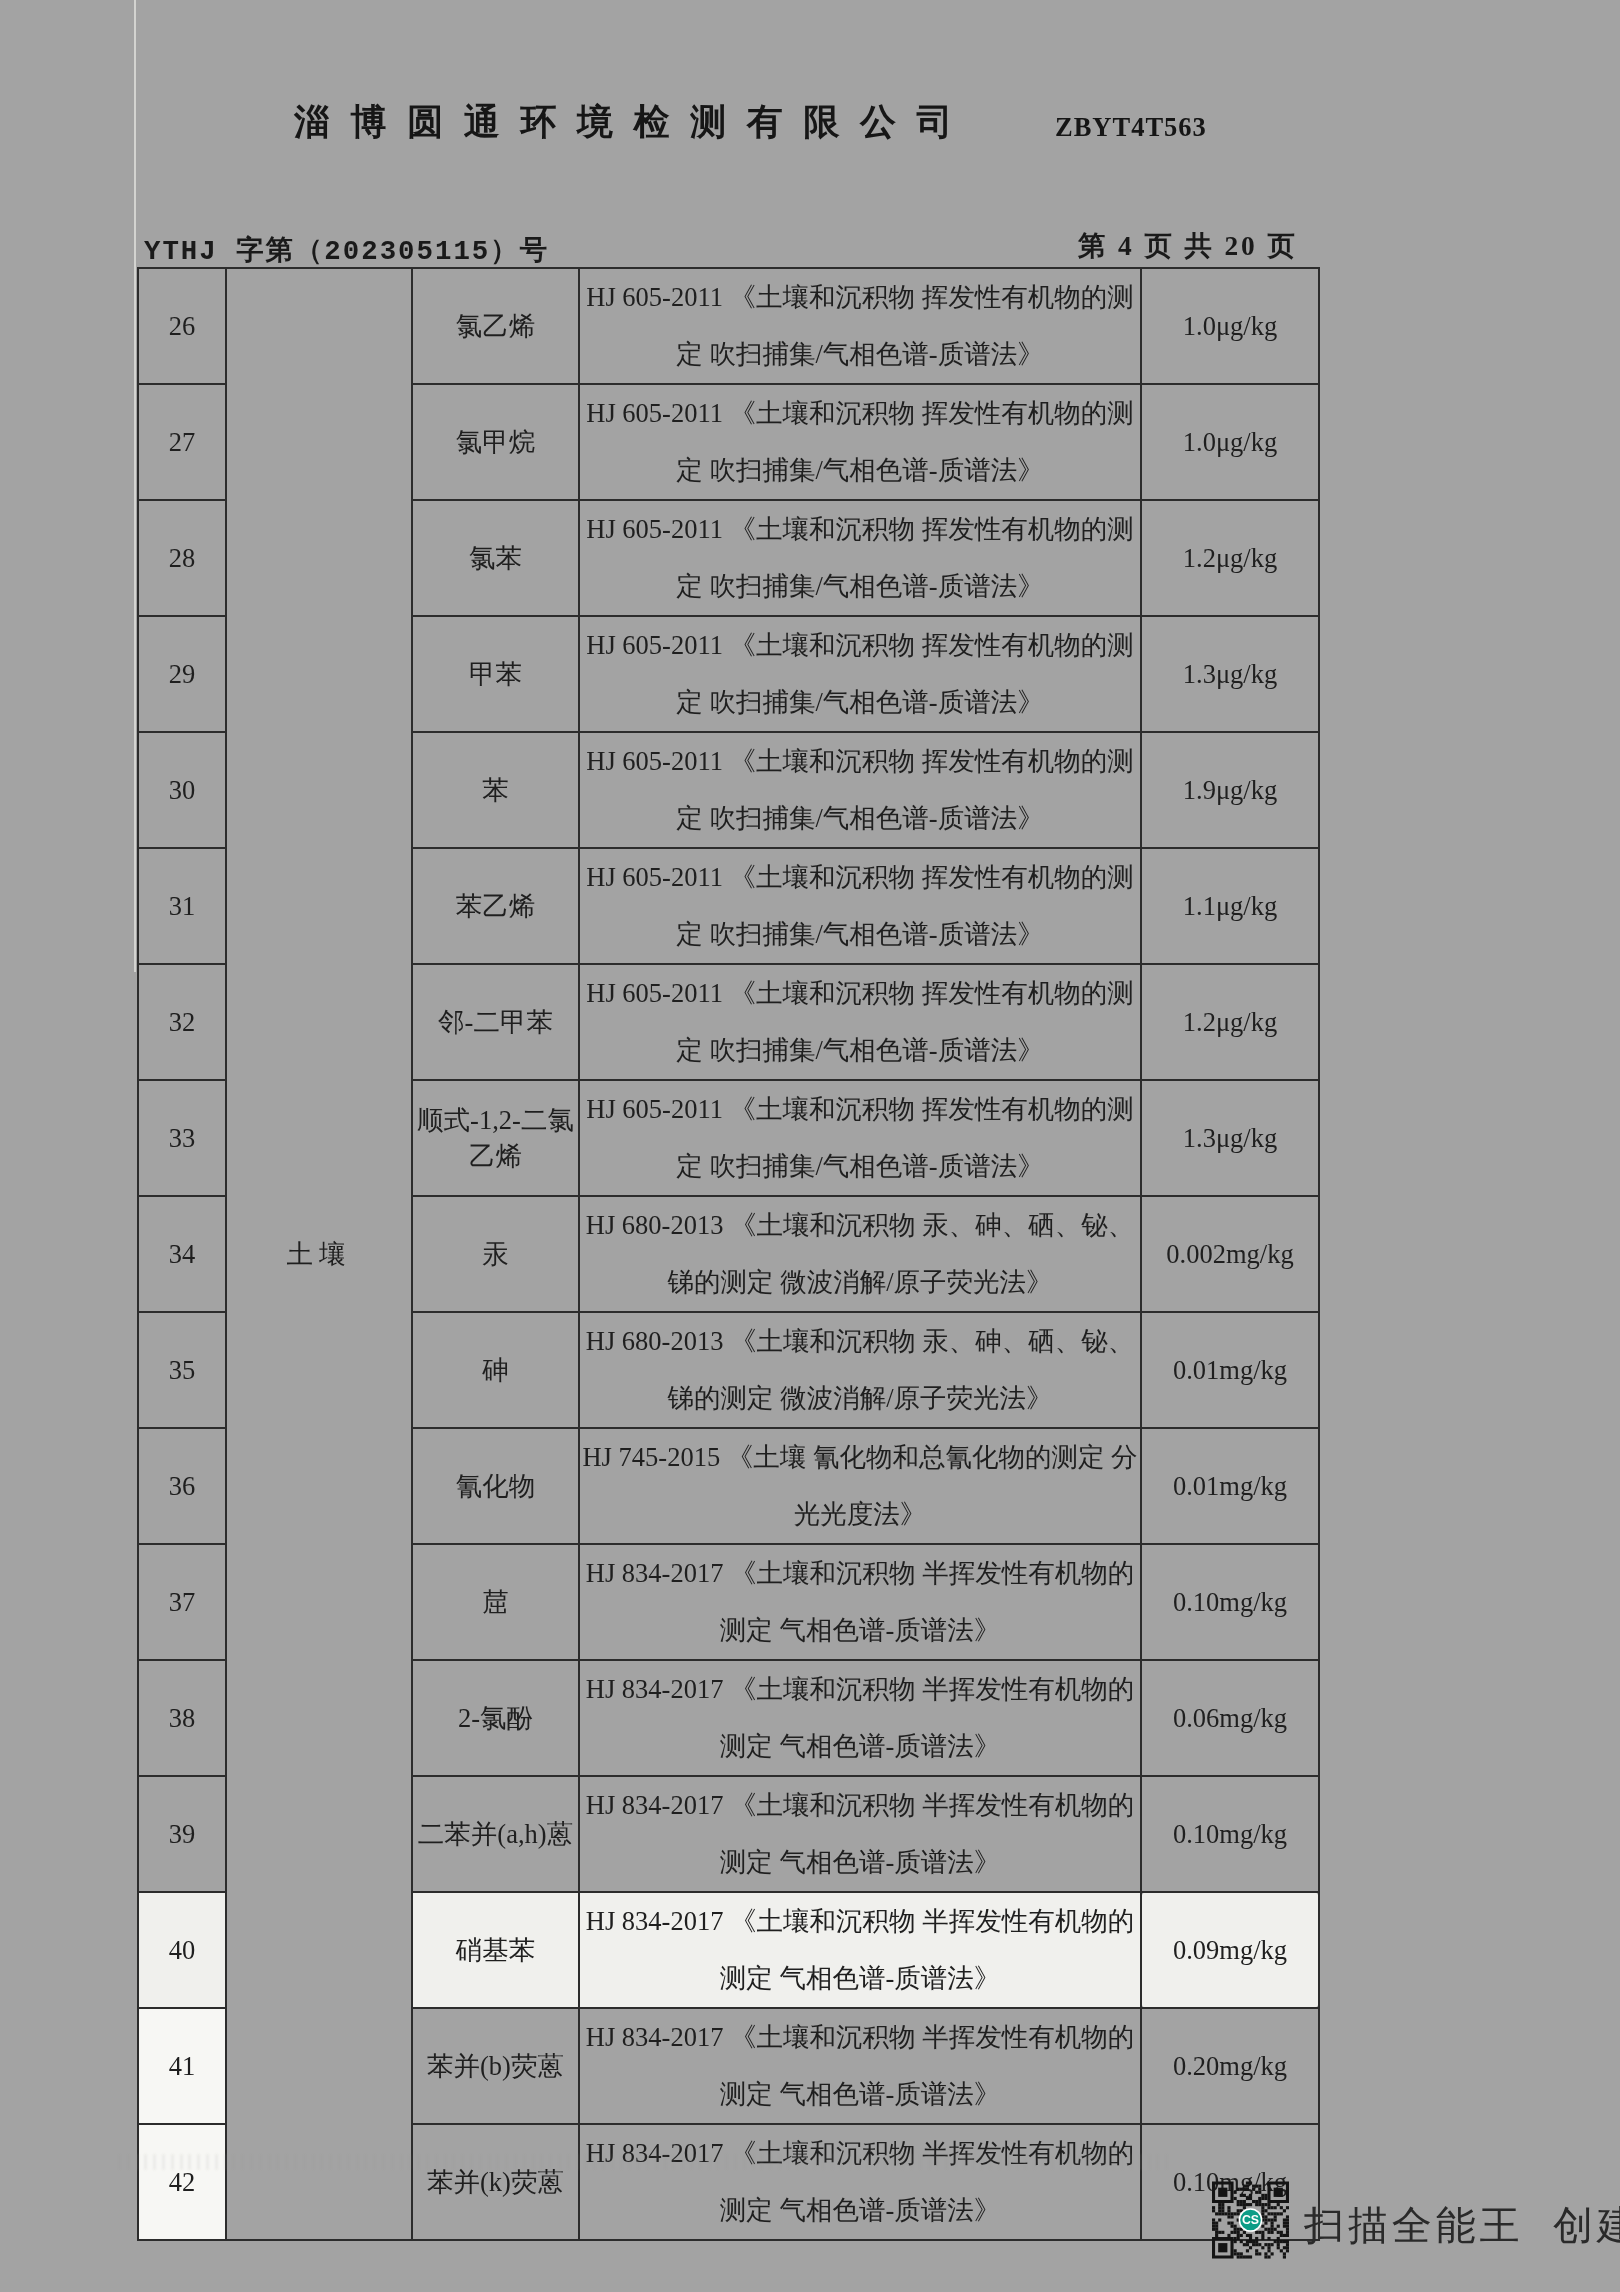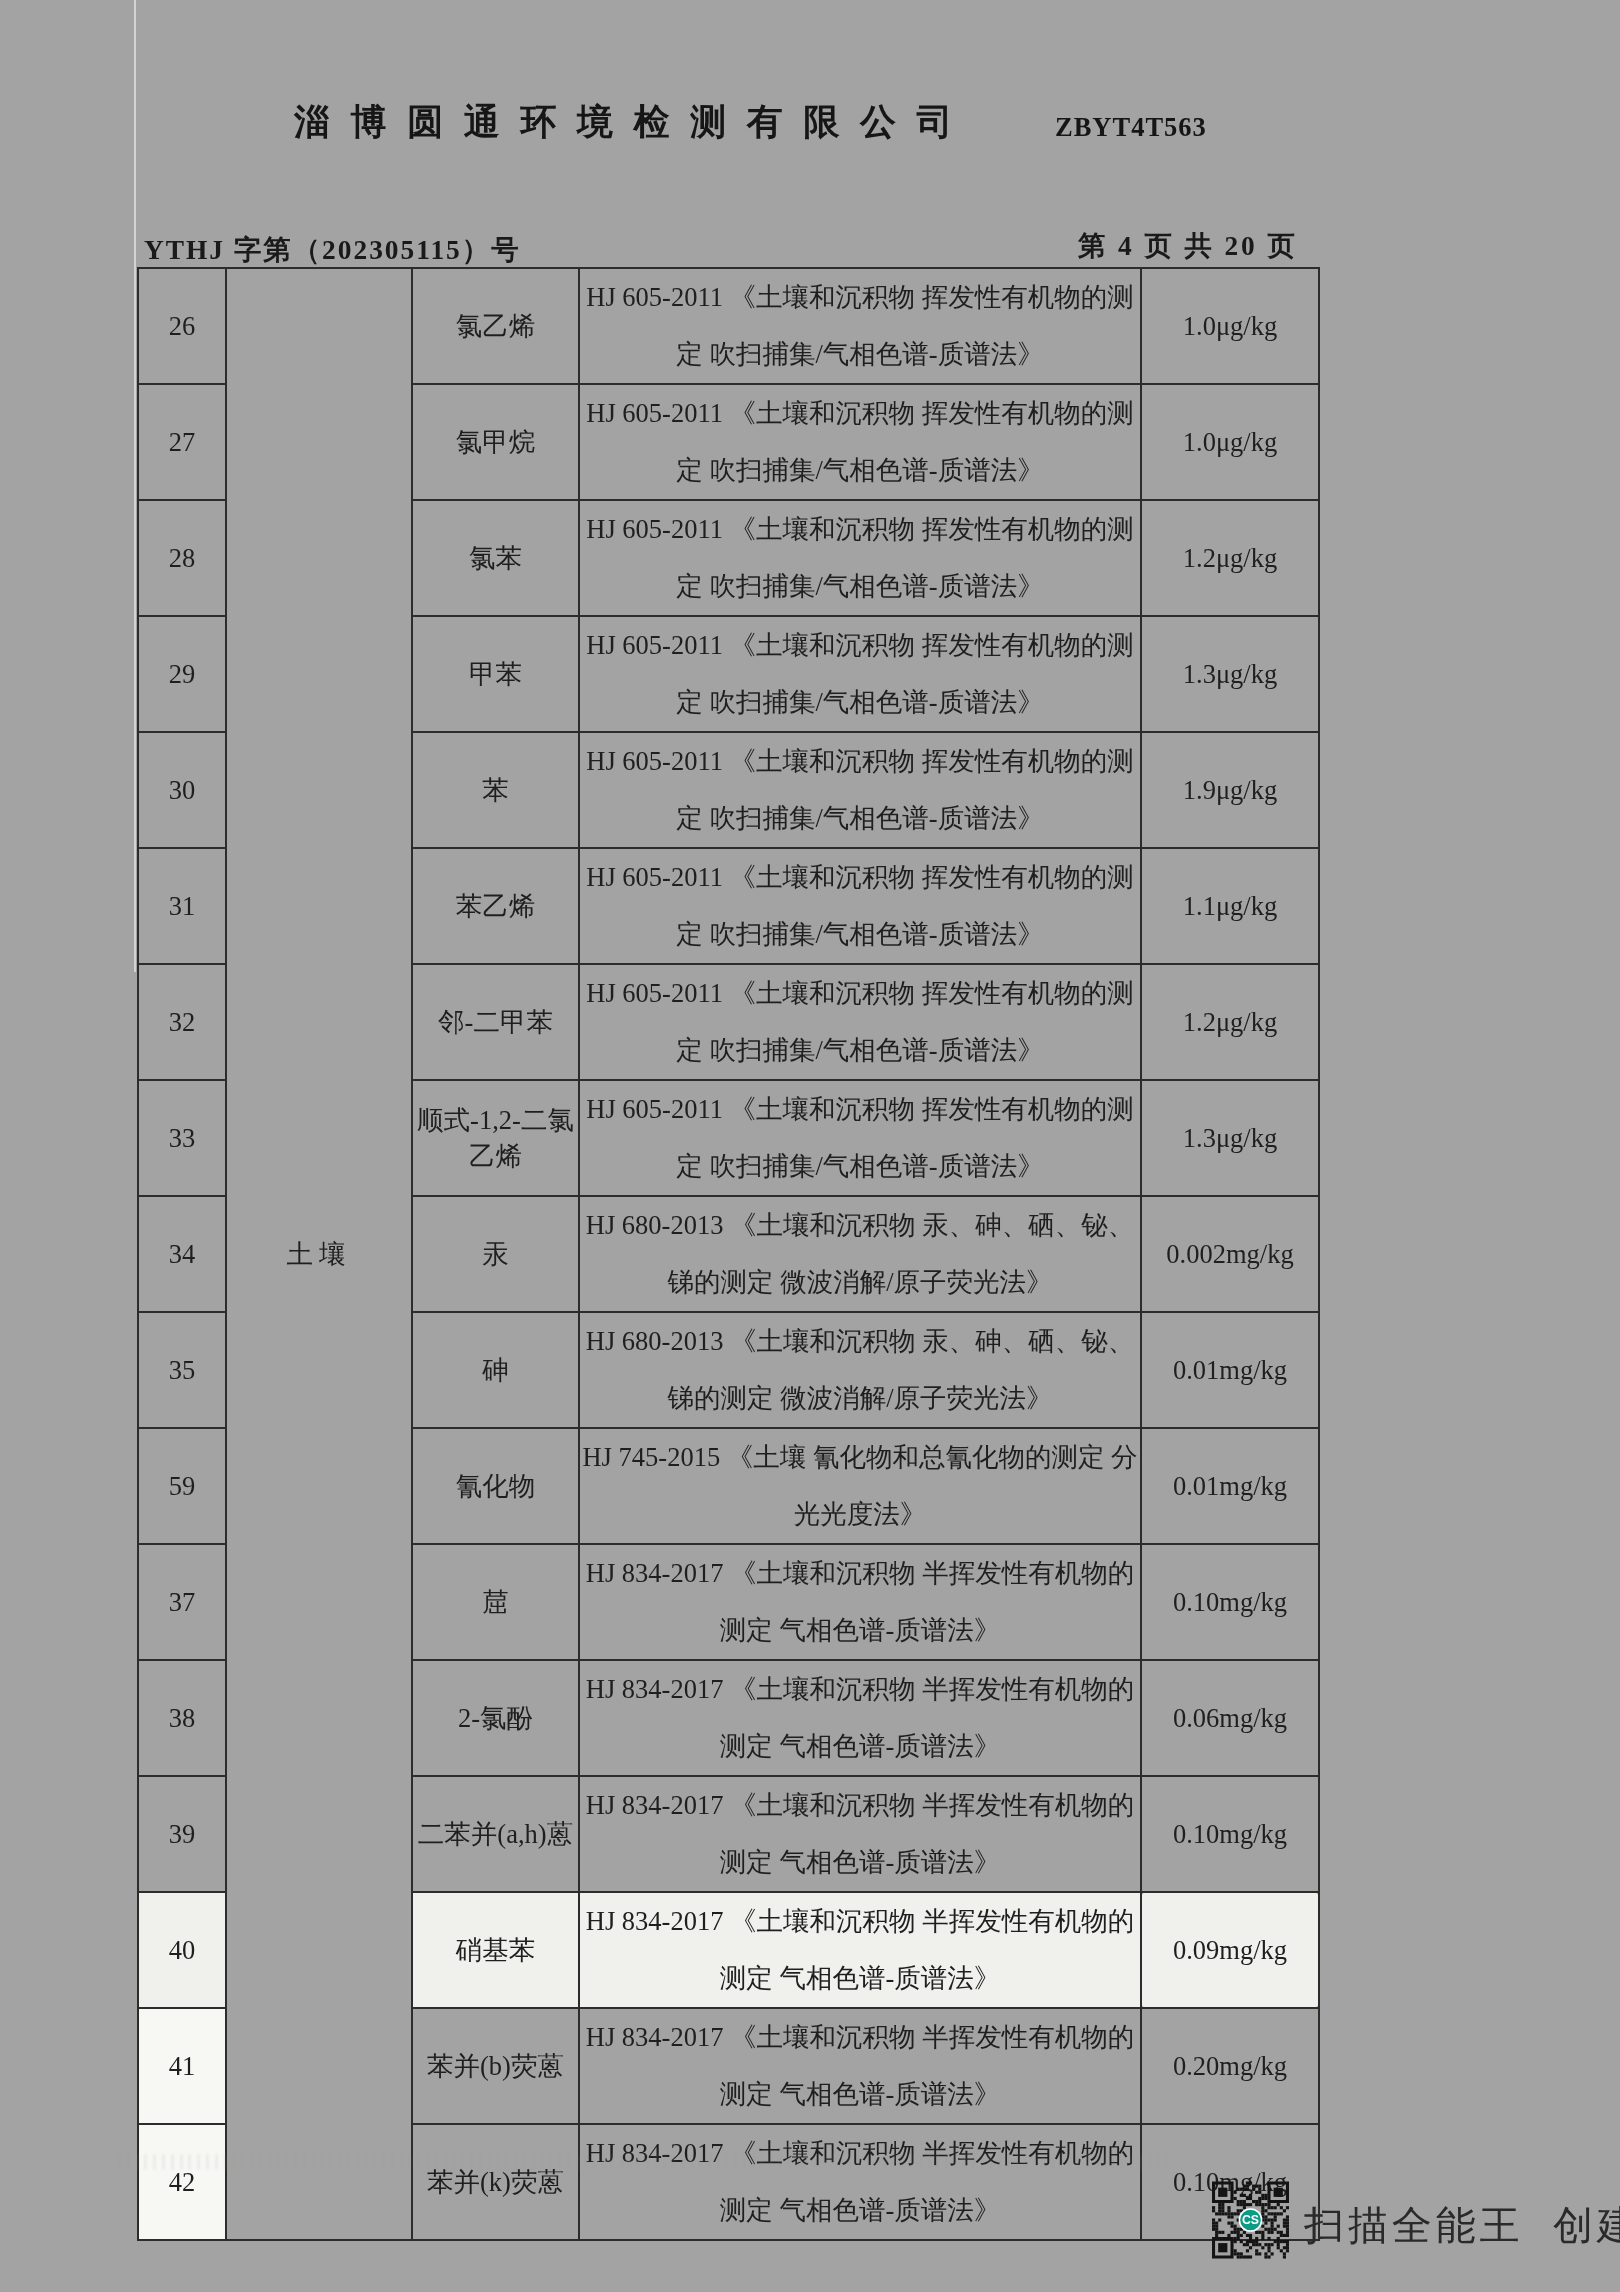--- a/index.html
+++ b/index.html
@@ -23,20 +23,21 @@
   }
   .report-title{
     position:absolute;left:532px;top:145px;
     font-size:49px;font-weight:bold;letter-spacing:45px;
     white-space:nowrap;color:#111;
   }
   .doc-number{
     position:absolute;left:144px;top:232px;
     font-size:27.4px;font-weight:bold;letter-spacing:2px;color:#1a1a1a;
     white-space:pre;
+    font-family:Liberation Mono, monospace;
   }
   .page-indicator{
     position:absolute;left:1078px;top:228px;
     font-size:27.4px;font-weight:bold;letter-spacing:2.9px;color:#1a1a1a;
     white-space:pre;
   }
   
   table.results{
     position:absolute;left:137px;top:267px;
     width:1181px;height:1725px;
@@ -161,21 +162,21 @@
           <td class="c-method">HJ 680-2013 《土壤和沉积物 汞、砷、硒、铋、锑的测定 微波消解/原子荧光法》</td>
           <td class="c-limit">0.002mg/kg</td>
         </tr>
         <tr>
           <td class="c-no">35</td>
           <td class="c-item">砷</td>
           <td class="c-method">HJ 680-2013 《土壤和沉积物 汞、砷、硒、铋、锑的测定 微波消解/原子荧光法》</td>
           <td class="c-limit">0.01mg/kg</td>
         </tr>
         <tr>
-          <td class="c-no">59</td>
+          <td class="c-no">36</td>
           <td class="c-item">氰化物</td>
           <td class="c-method">HJ 745-2015 《土壤 氰化物和总氰化物的测定 分光光度法》</td>
           <td class="c-limit">0.01mg/kg</td>
         </tr>
         <tr>
           <td class="c-no">37</td>
           <td class="c-item">䓛</td>
           <td class="c-method">HJ 834-2017 《土壤和沉积物 半挥发性有机物的测定 气相色谱-质谱法》</td>
           <td class="c-limit">0.10mg/kg</td>
         </tr>

